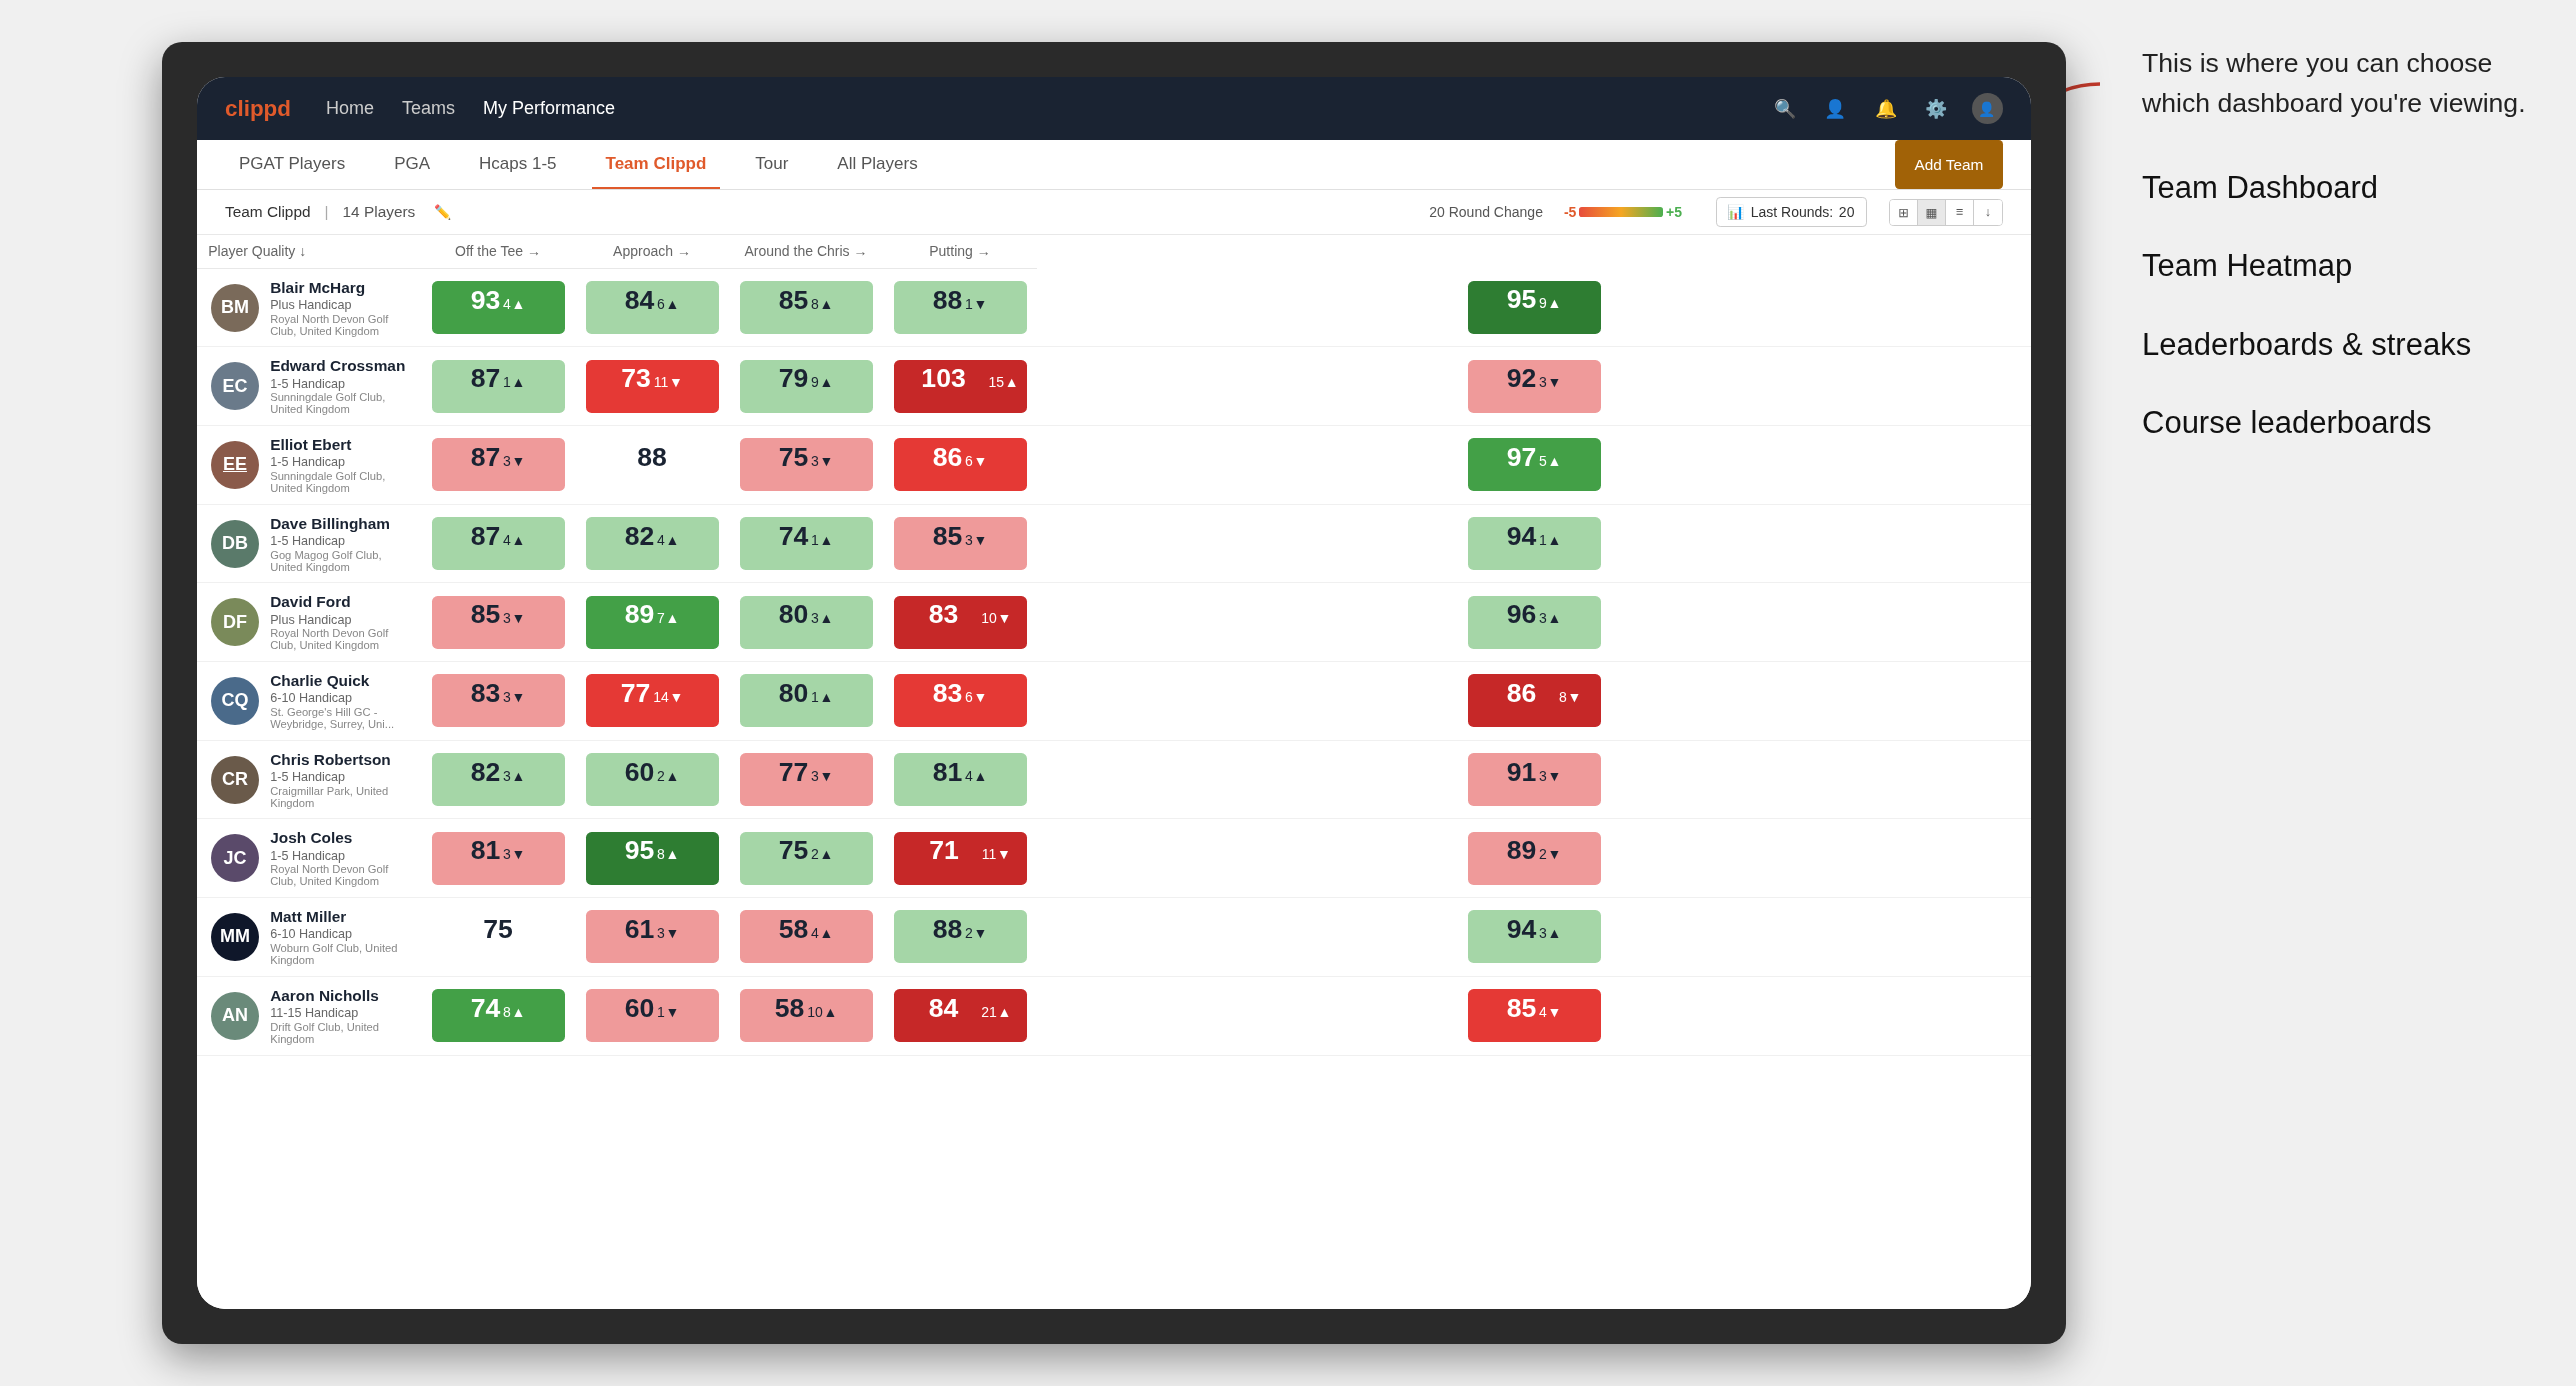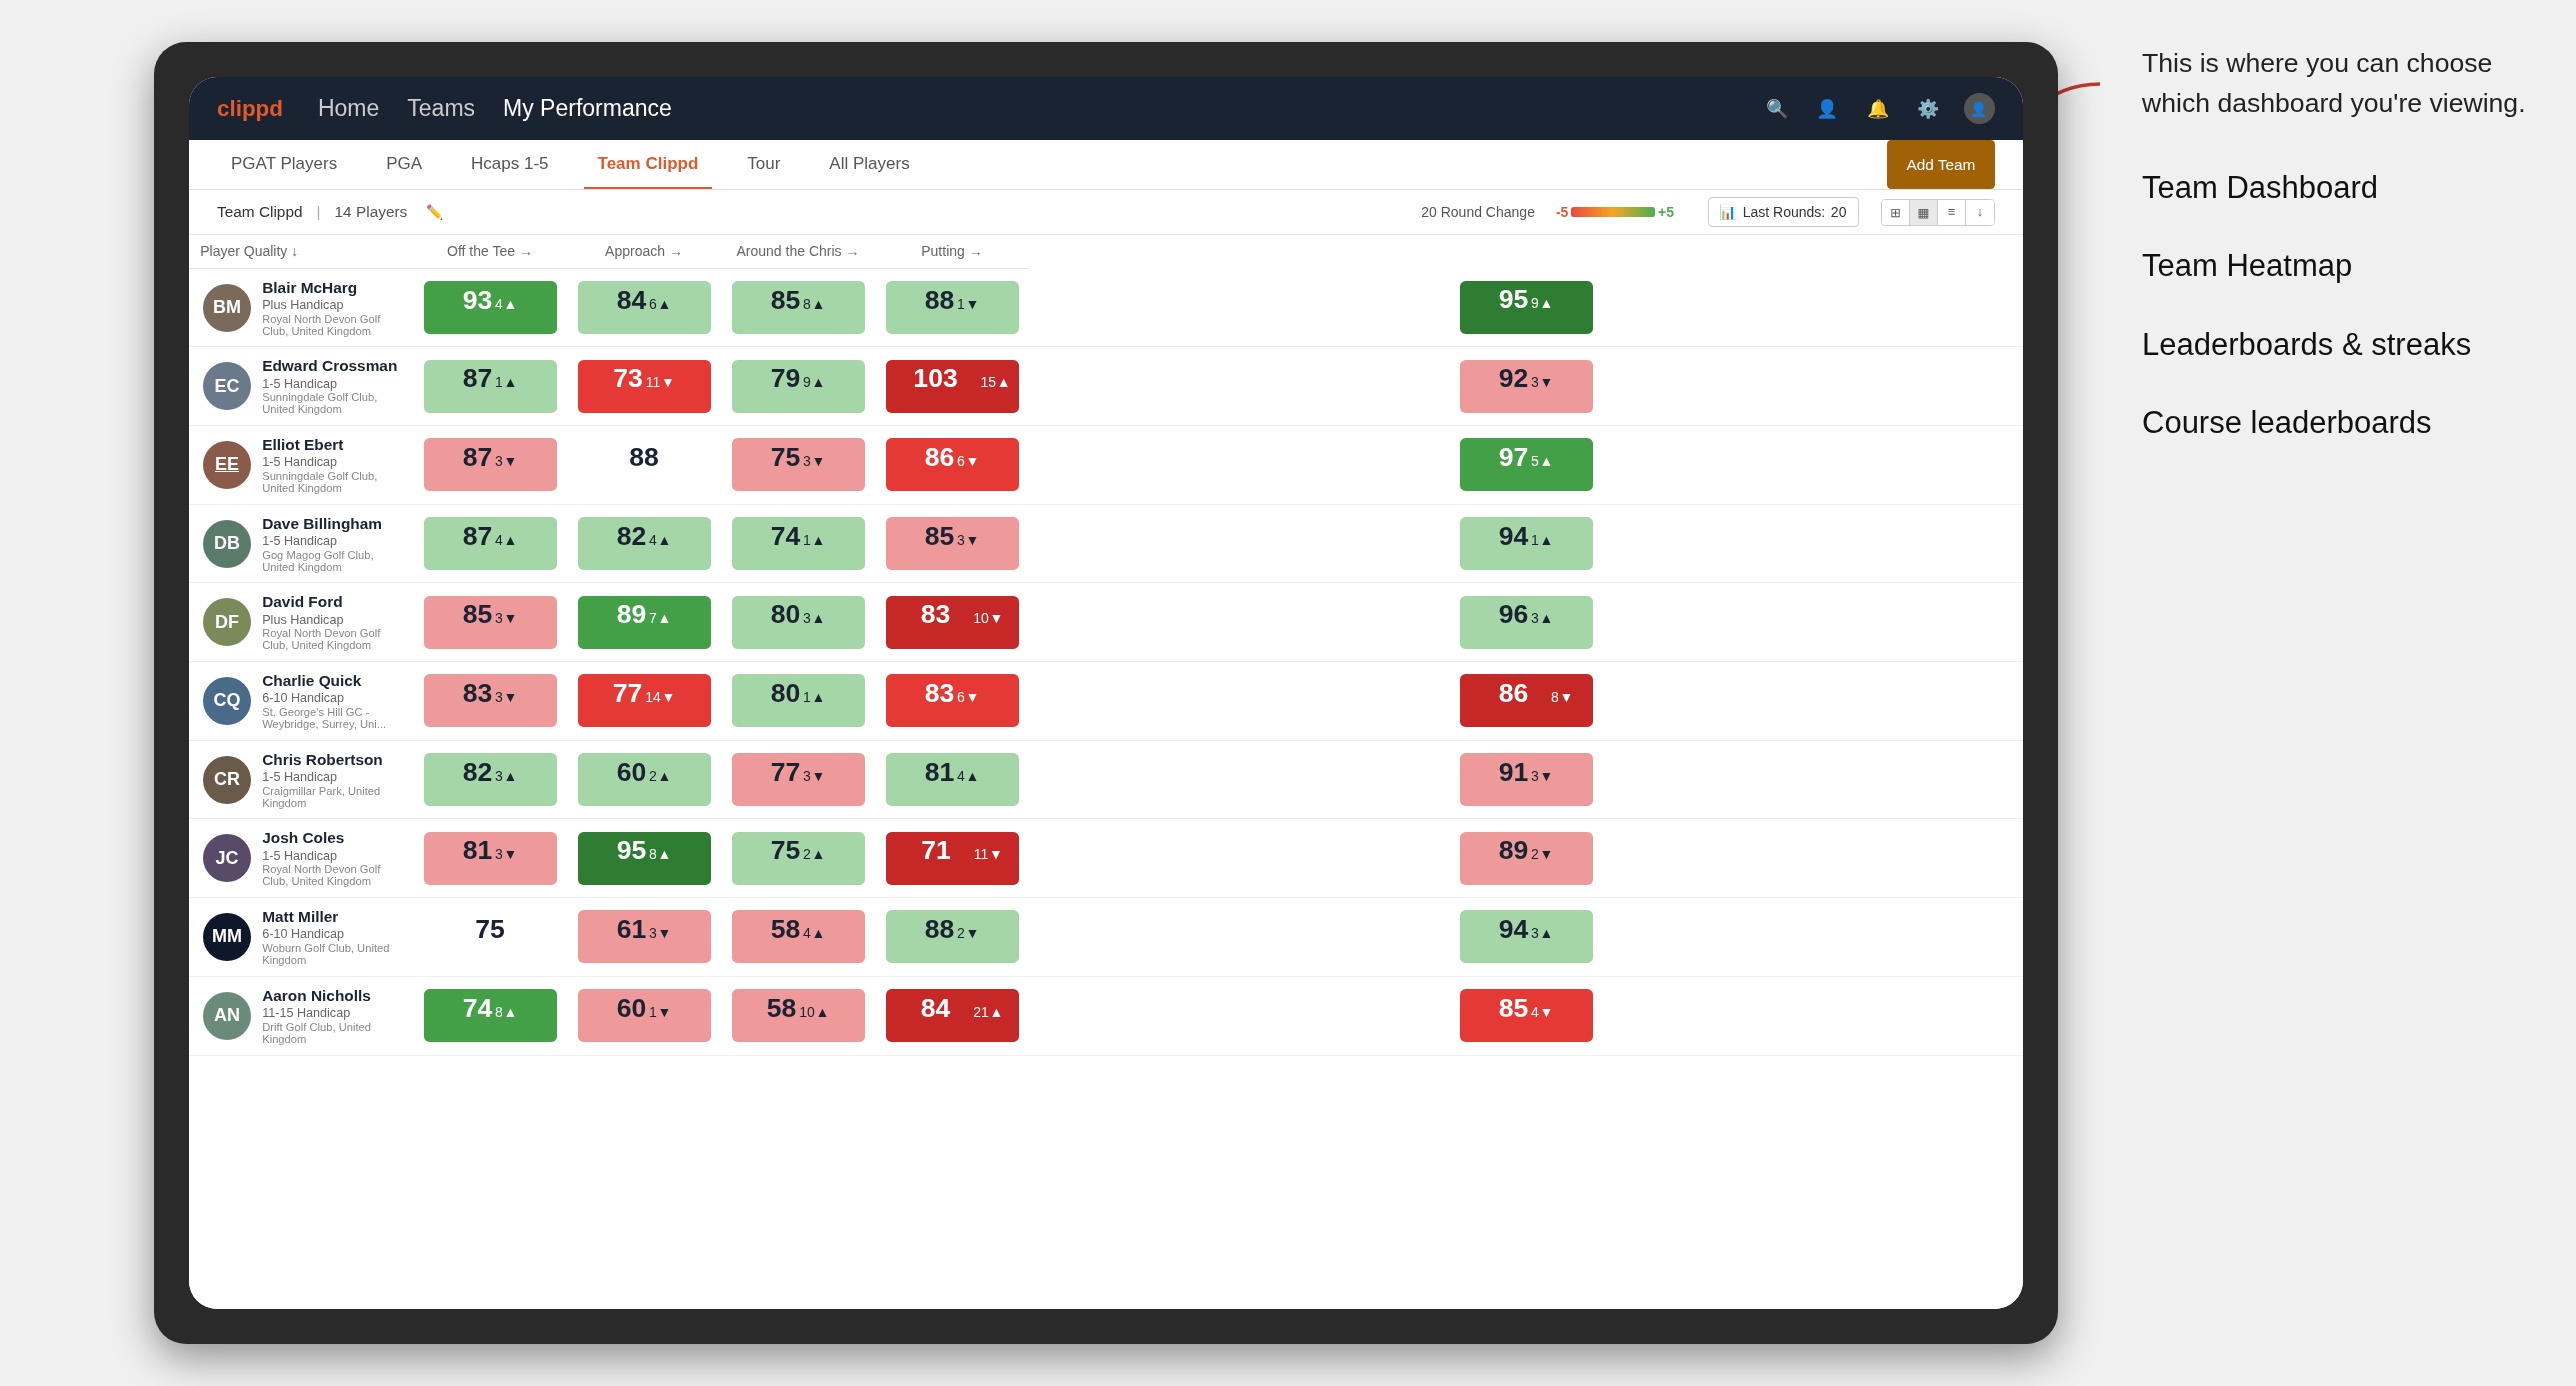--- a/index.html
+++ b/index.html
@@ -39,26 +39,26 @@
       position: absolute;
       right: 448px;
       top: 70px;
       width: 224px;
       height: 196px;
     }
 
     
     .ipad-device {
       position: absolute;
-      left: 154px;
+      left: 162px;
       top: 42px;
       width: 1904px;
       height: 1302px;
       background: #2a2a2a;
-      border-radius: 32px;
+      border-radius: 20px;
       padding: 35px;
       box-shadow: 0 14px 42px rgba(0,0,0,0.4);
     }
 
     .ipad-screen {
       width: 100%;
       height: 100%;
       background: #fff;
       border-radius: 28px;
       overflow: hidden;
@@ -81,21 +81,21 @@
       font-weight: 700;
       margin-right: 35px;
     }
     .nav-items {
       display: flex;
       gap: 28px;
       flex: 1;
     }
     .nav-item {
       color: #ccc;
-      font-size: 23px;
+      font-size: 18px;
       cursor: pointer;
     }
     .nav-item.active { color: #fff; }
     .nav-icons {
       display: flex;
       align-items: center;
       gap: 19.6px;
     }
     .nav-icon-btn {
       width: 31px;

